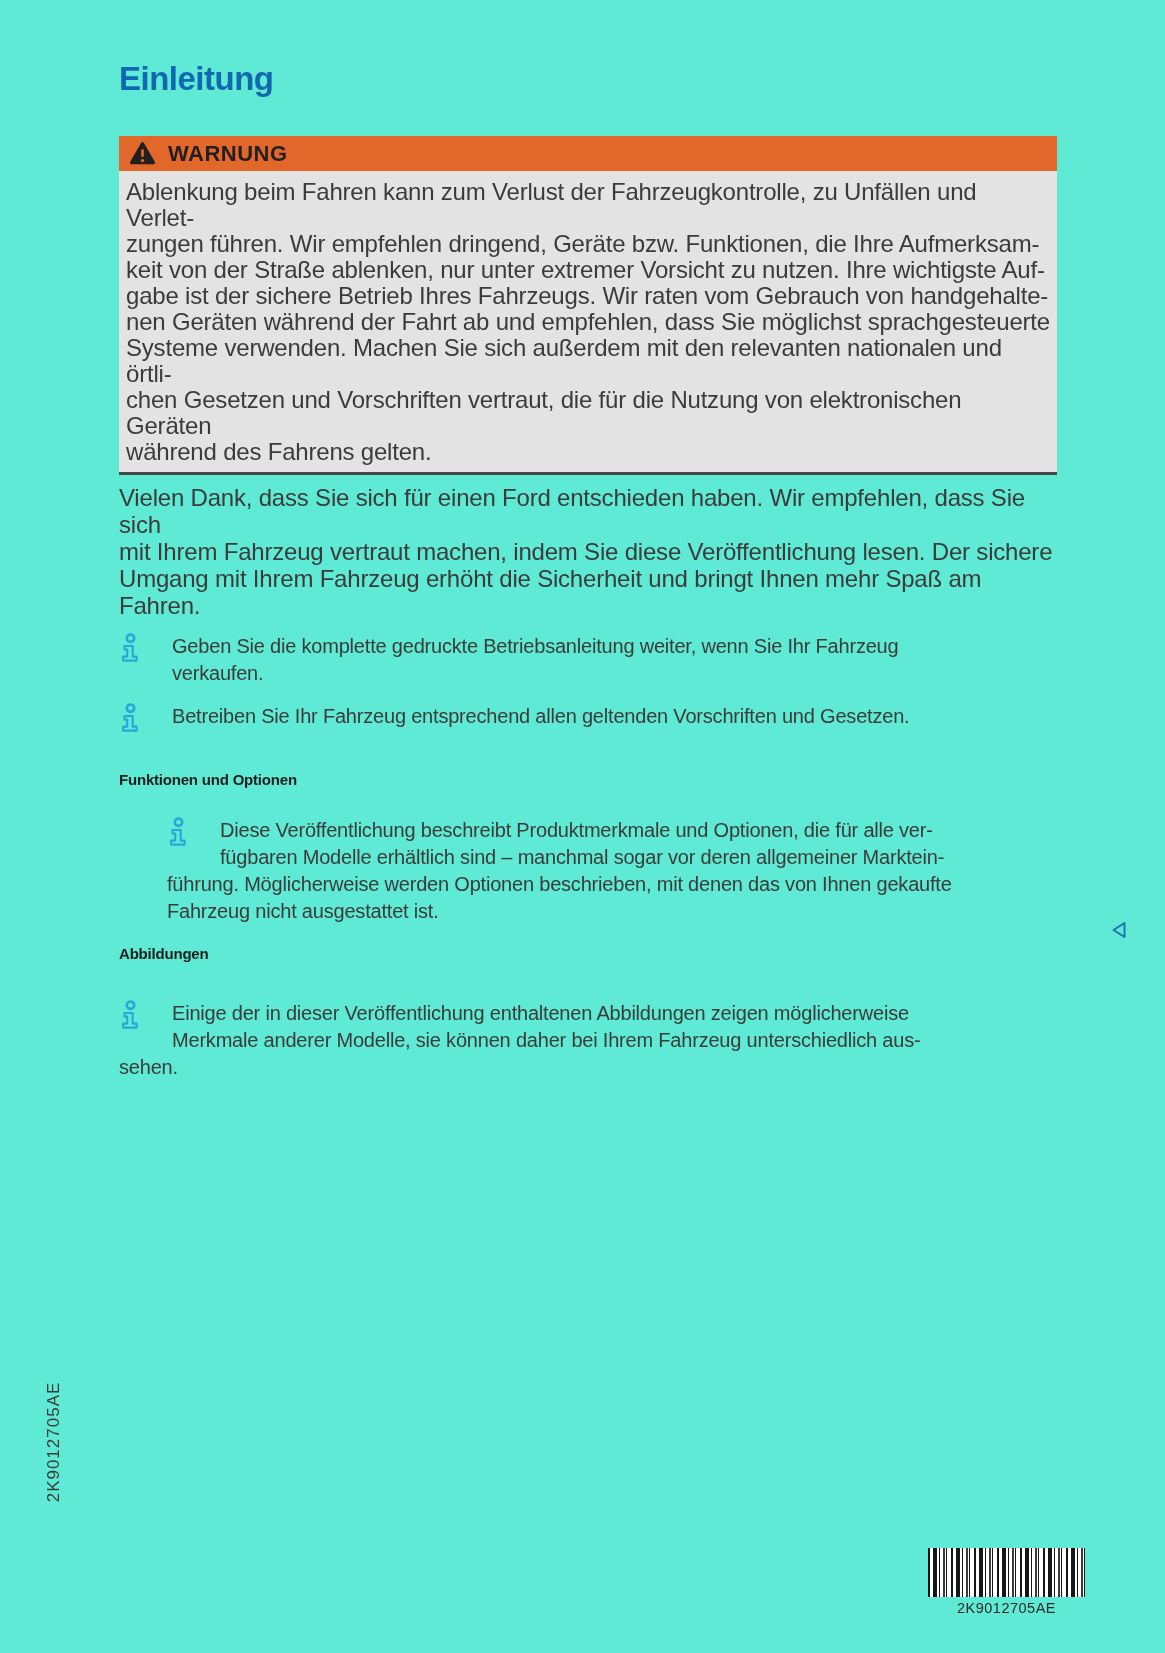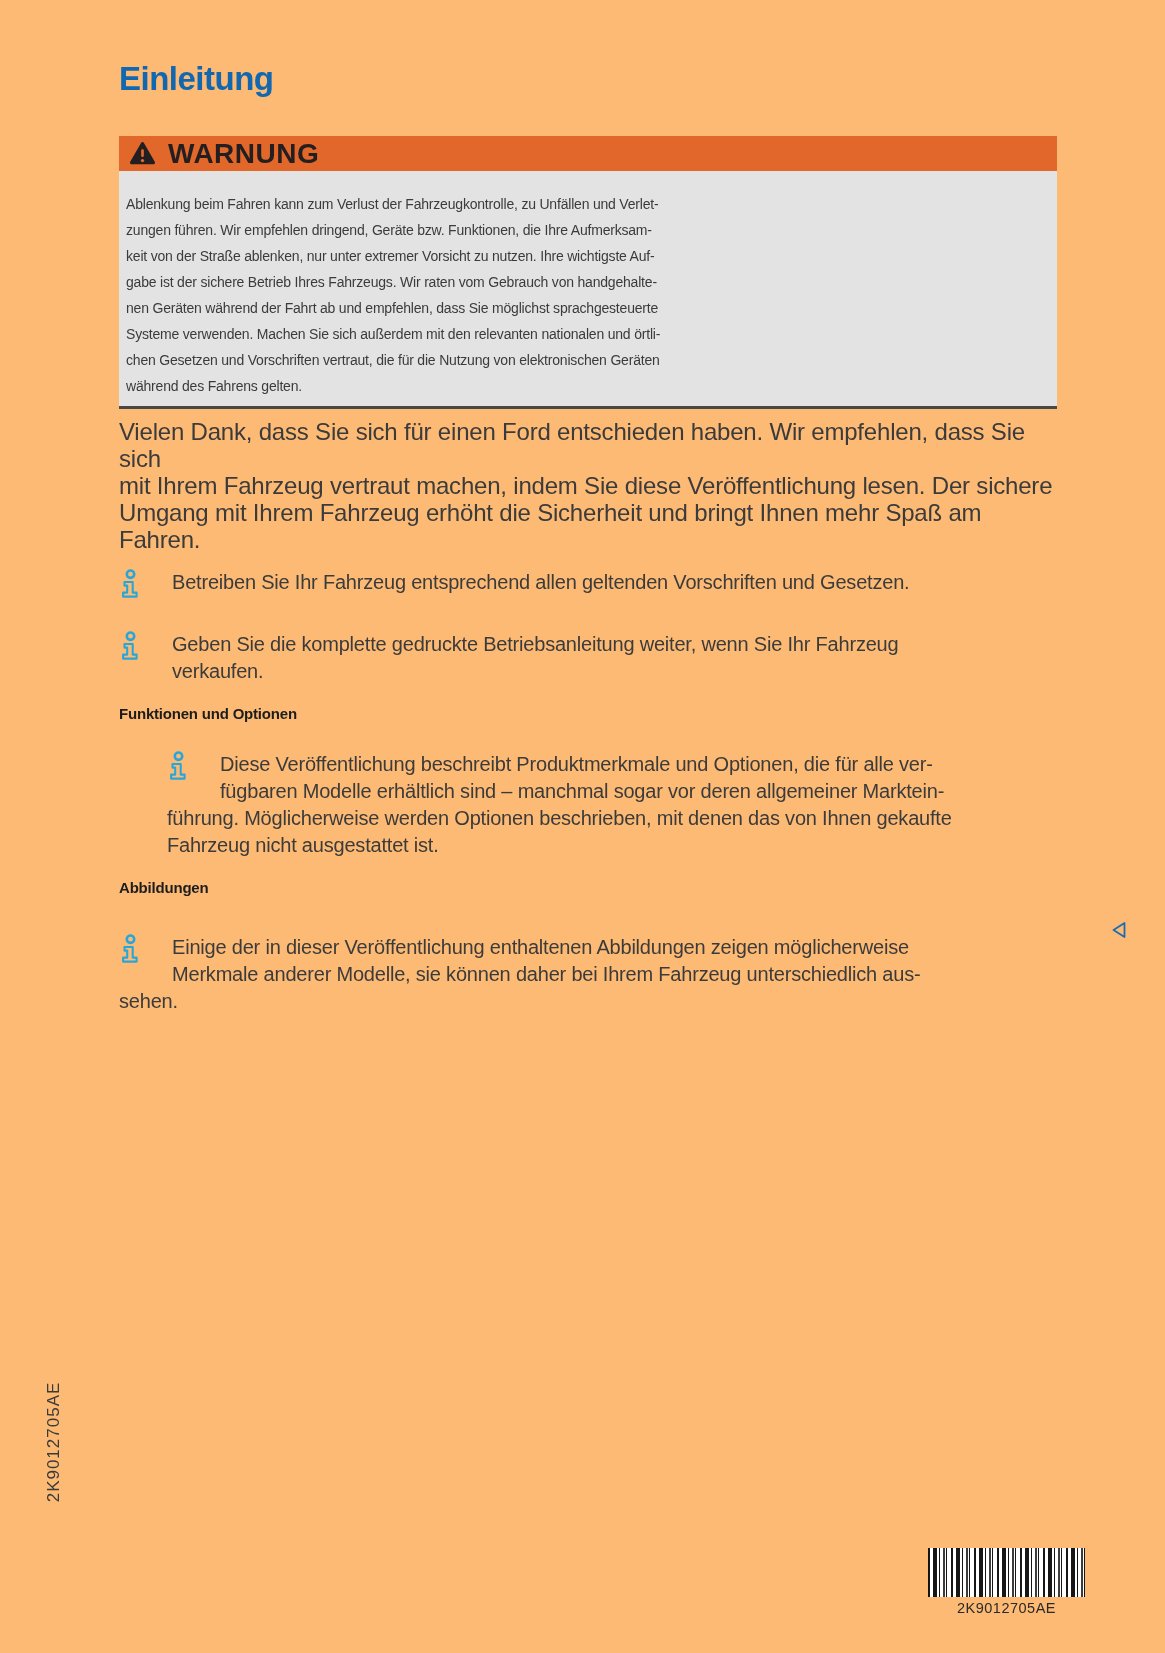--- a/index.html
+++ b/index.html
@@ -1,38 +1,38 @@
 <!DOCTYPE html>
 <html><head>
 <meta charset="utf-8">
 <style>
   * { margin:0; padding:0; box-sizing:border-box; }
   html,body { background:#ffffff; }
   .page {
-    position:relative; width:1165px; height:1653px; background:#fdba74;
+    position:relative; width:1165px; height:1653px; background:#5eead4;
     font-family:"Liberation Sans", sans-serif; color:#3d3d3d; overflow:hidden;
   }
   .content { position:absolute; left:119px; top:0; width:938px; }
 
   .page-title {
     margin-top:60px; font-size:33px; font-weight:700; color:#1268b0;
     letter-spacing:-0.5px;
   }
 
   .warning-box { margin-top:38px; }
   .warning-header {
     display:flex; align-items:center; gap:12px; height:35px;
     background:#e2672a; padding:0 10px;
   }
   .warning-label {
-    font-size:28px; font-weight:700; color:#231f20; letter-spacing:0.5px;
+    font-size:22px; font-weight:700; color:#231f20; letter-spacing:0.5px;
   }
   .warning-body {
     background:#e3e3e3; border-bottom:3px solid #474747;
-    padding:20px 7px 7px; font-size:14px; line-height:26px;
+    padding:8px 7px 7px; font-size:24px; line-height:26px;
     letter-spacing:-0.2px; white-space:pre-line; color:#3b3b3b;
   }
 
   .body-text {
     margin-top:9px; font-size:24px; line-height:27px;
     letter-spacing:-0.2px; white-space:pre-line; color:#3b3b3b;
   }
 
   .note { display:flow-root; }
   .note-1 { margin-top:16px; }
@@ -98,39 +98,39 @@
 nen Geräten während der Fahrt ab und empfehlen, dass Sie möglichst sprachgesteuerte
 Systeme verwenden. Machen Sie sich außerdem mit den relevanten nationalen und örtli-
 chen Gesetzen und Vorschriften vertraut, die für die Nutzung von elektronischen Geräten
 während des Fahrens gelten.</div>
     </div>
 
     <p class="body-text">Vielen Dank, dass Sie sich für einen Ford entschieden haben. Wir empfehlen, dass Sie sich
 mit Ihrem Fahrzeug vertraut machen, indem Sie diese Veröffentlichung lesen. Der sichere
 Umgang mit Ihrem Fahrzeug erhöht die Sicherheit und bringt Ihnen mehr Spaß am Fahren.</p>
 
-    <div class="note note-1">
-      <span class="note-icon">
-        <svg width="24" height="32" viewBox="0 0 24 32">
-          <circle cx="11.5" cy="5.2" r="3.7" fill="none" stroke="#29a6d8" stroke-width="2.6"></circle>
-          <path d="M5.5 13 h8.2 v10.6 h3.9 v4 H4.1 v-4 h4.1 v-7 H5.5 z" fill="none" stroke="#29a6d8" stroke-width="2.1" stroke-linejoin="round"></path>
-        </svg>
-      </span>
-      <div class="note-text">Betreiben Sie Ihr Fahrzeug entsprechend allen geltenden Vorschriften und Gesetzen.</div>
-    </div>
-
     <div class="note note-2">
       <span class="note-icon">
         <svg width="24" height="32" viewBox="0 0 24 32">
           <circle cx="11.5" cy="5.2" r="3.7" fill="none" stroke="#29a6d8" stroke-width="2.6"></circle>
           <path d="M5.5 13 h8.2 v10.6 h3.9 v4 H4.1 v-4 h4.1 v-7 H5.5 z" fill="none" stroke="#29a6d8" stroke-width="2.1" stroke-linejoin="round"></path>
         </svg>
       </span>
       <div class="note-text">Geben Sie die komplette gedruckte Betriebsanleitung weiter, wenn Sie Ihr Fahrzeug
 verkaufen.</div>
+    </div>
+
+    <div class="note note-1">
+      <span class="note-icon">
+        <svg width="24" height="32" viewBox="0 0 24 32">
+          <circle cx="11.5" cy="5.2" r="3.7" fill="none" stroke="#29a6d8" stroke-width="2.6"></circle>
+          <path d="M5.5 13 h8.2 v10.6 h3.9 v4 H4.1 v-4 h4.1 v-7 H5.5 z" fill="none" stroke="#29a6d8" stroke-width="2.1" stroke-linejoin="round"></path>
+        </svg>
+      </span>
+      <div class="note-text">Betreiben Sie Ihr Fahrzeug entsprechend allen geltenden Vorschriften und Gesetzen.</div>
     </div>
 
     <h2 class="section-heading section-heading-1">Funktionen und Optionen</h2>
 
     <div class="note note-3">
       <span class="note-icon">
         <svg width="24" height="32" viewBox="0 0 24 32">
           <circle cx="11.5" cy="5.2" r="3.7" fill="none" stroke="#29a6d8" stroke-width="2.6"></circle>
           <path d="M5.5 13 h8.2 v10.6 h3.9 v4 H4.1 v-4 h4.1 v-7 H5.5 z" fill="none" stroke="#29a6d8" stroke-width="2.1" stroke-linejoin="round"></path>
         </svg>

